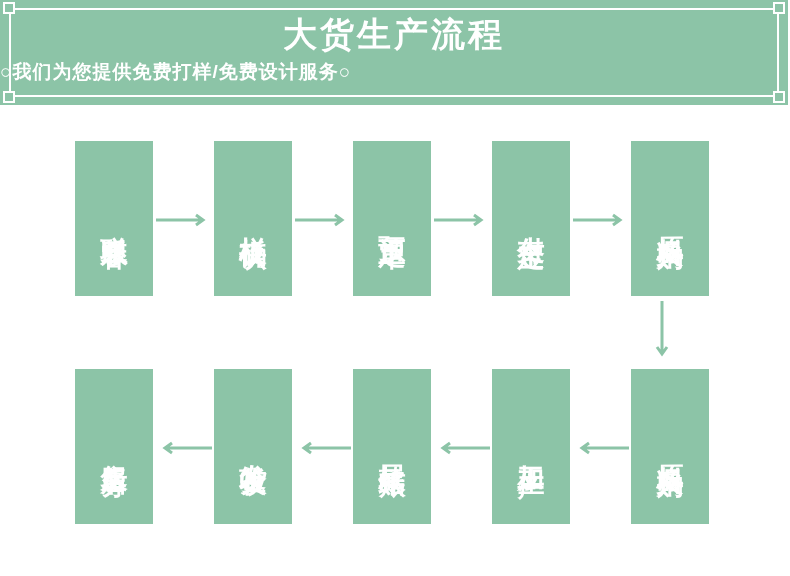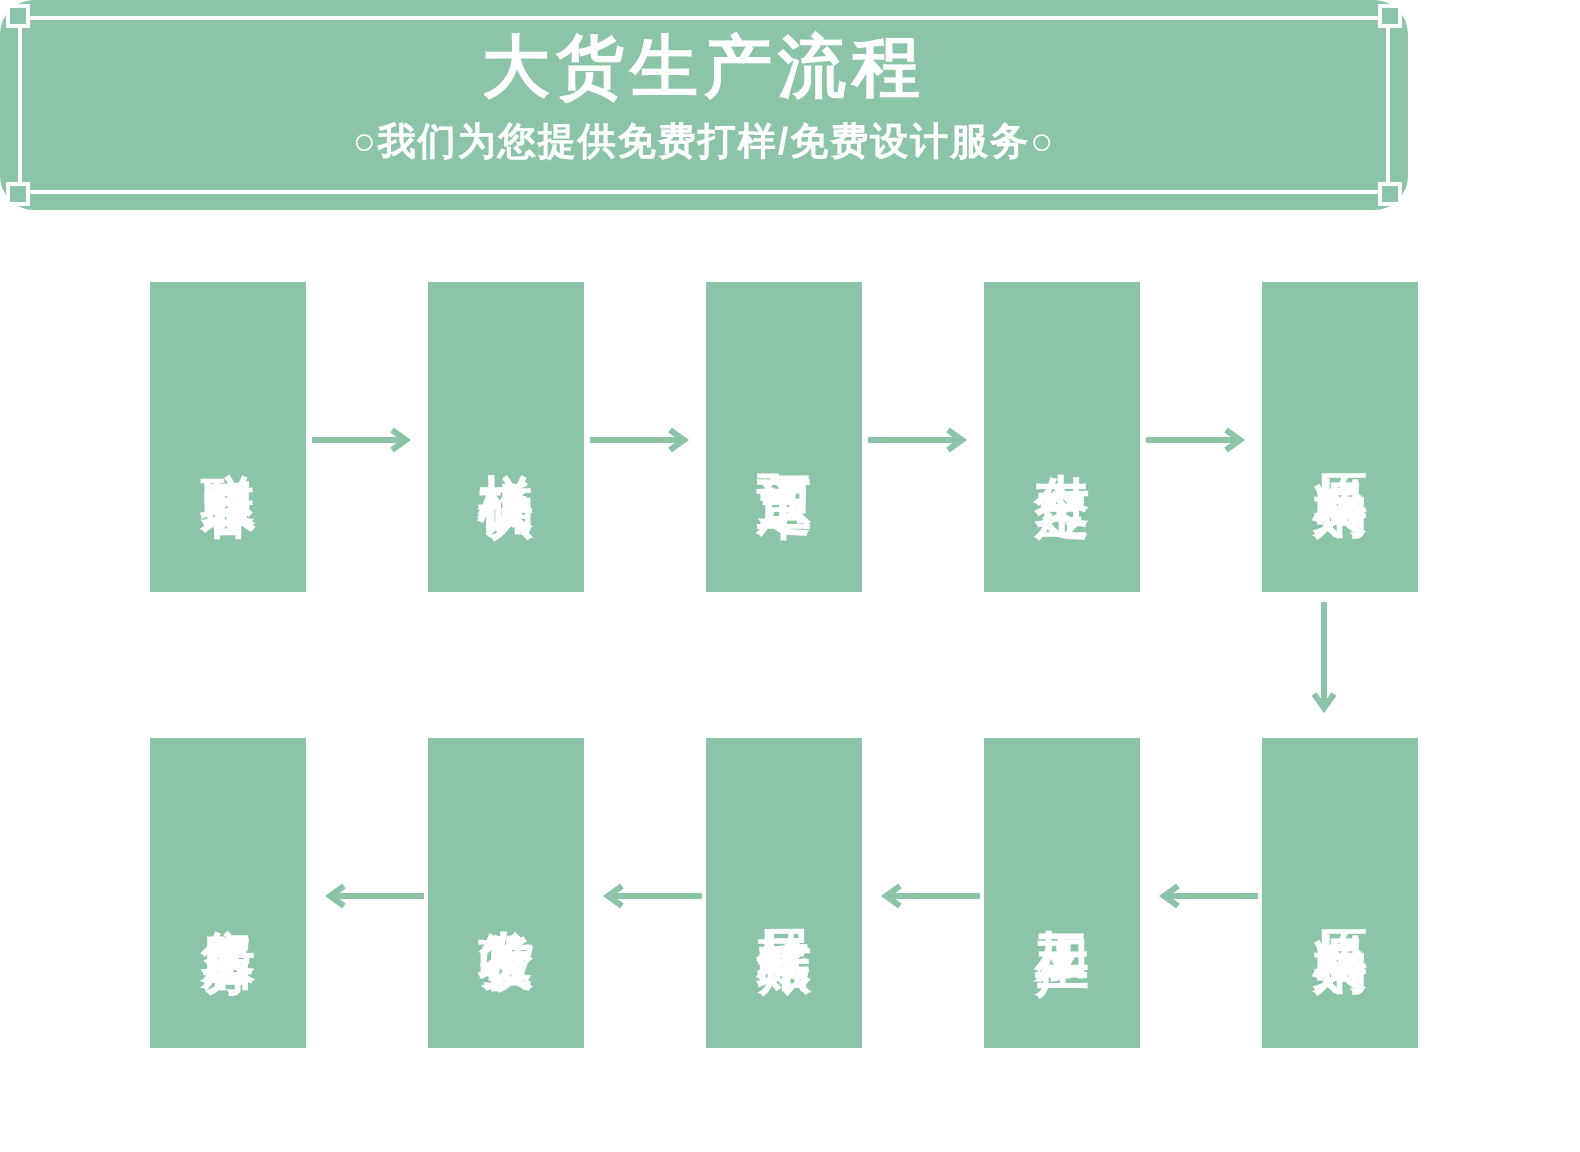--- a/index.html
+++ b/index.html
@@ -18,25 +18,24 @@
     width: 790px;
     height: 576px;
     background: #ffffff;
   }
 
   
   .banner {
     position: absolute;
     left: 0;
     top: 0;
-    width: 704px;
+    width: 788px;
     height: 105px;
     background: #8cc4a7;
     box-sizing: border-box;
-    border-radius: 17px;
   }
   .banner-inner {
     position: absolute;
     left: 9px;
     top: 8px;
     right: 9px;
     bottom: 8px;
     border: 2px solid #ffffff;
     box-sizing: border-box;
   }
@@ -64,21 +63,21 @@
     font-size: 34px;
     font-weight: bold;
     letter-spacing: 3px;
     line-height: 40px;
   }
   .banner-sub {
     position: absolute;
     left: 0;
     right: 0;
     top: 60px;
-    text-align: center;
+    text-align: left;
     color: #ffffff;
     font-size: 19px;
     font-weight: bold;
     letter-spacing: 1px;
     line-height: 24px;
   }
 
   
   .flow {
     position: absolute;

